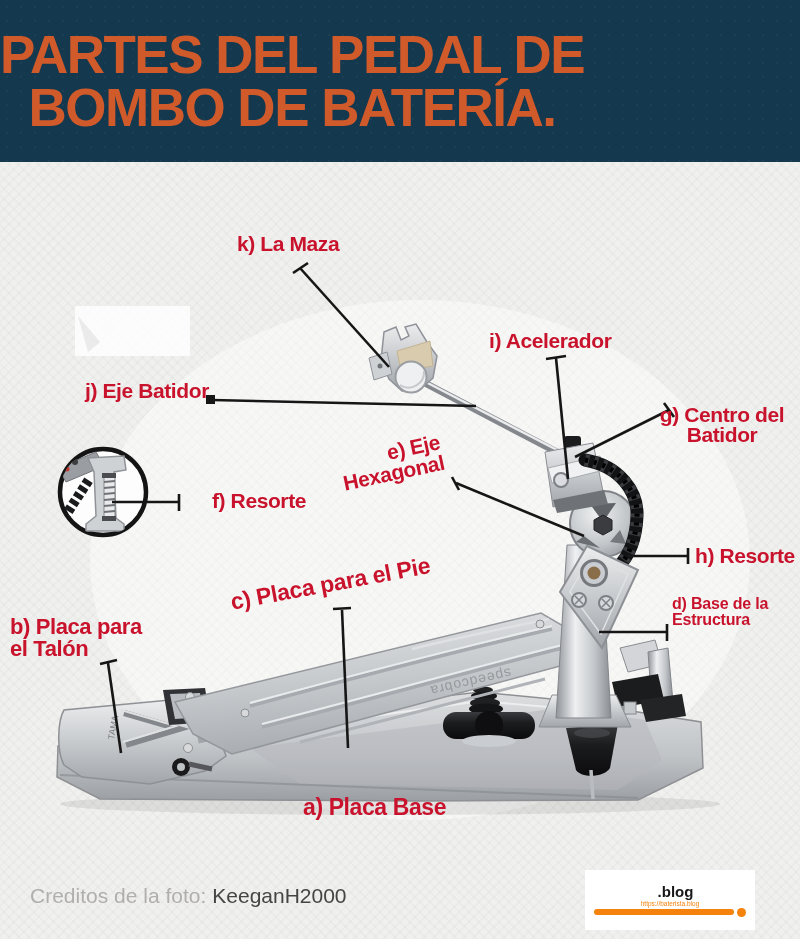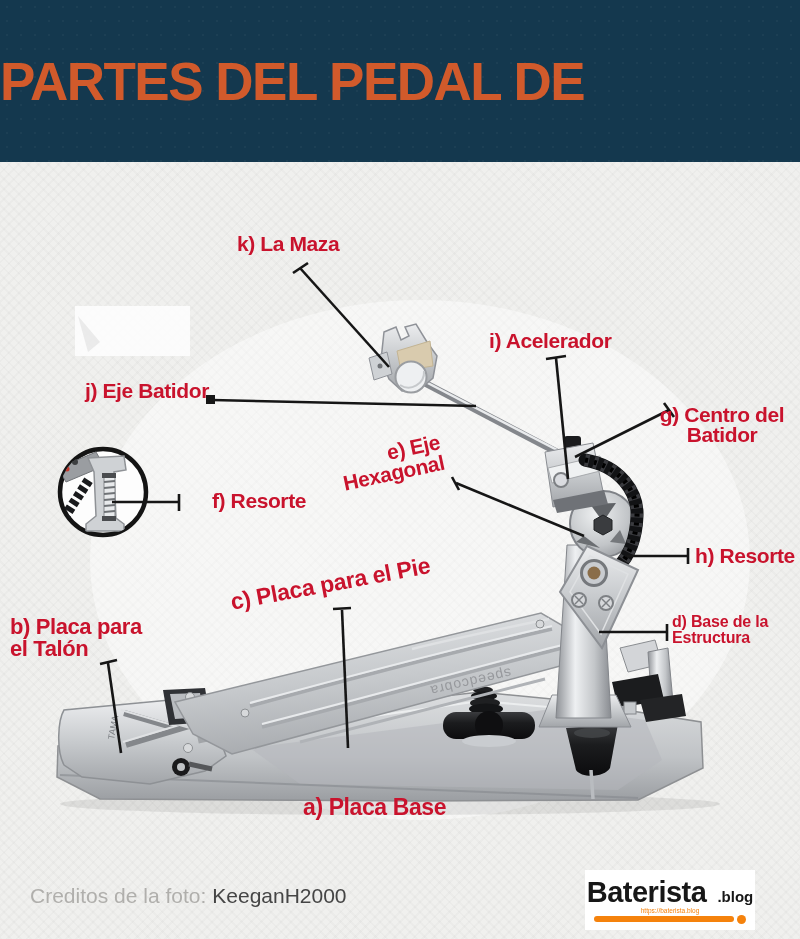--- a/index.html
+++ b/index.html
@@ -23,41 +23,41 @@
   .lbl-i{left:489px;top:330px;}
   .lbl-g{left:652px;top:372px;width:140px;text-align:center;line-height:20px;margin-top:33px;}
   .lbl-j{left:85px;top:380px;}
   .lbl-e{left:325px;top:443px;width:118px;text-align:right;line-height:21px;
          transform:rotate(-12deg);}
   .lbl-f{left:185px;top:490px;margin-left:27px;}
   .lbl-h{left:695px;top:545px;}
   .lbl-c{left:229px;top:592px;font-size:23px;transform:rotate(-10.5deg);
          transform-origin:left top;letter-spacing:-0.3px;}
   .lbl-b{left:10px;top:616px;width:168px;text-align:left;font-size:22px;line-height:22px;}
-  .lbl-d{left:672px;top:614px;font-size:16px;line-height:16px;letter-spacing:-0.2px;}
+  .lbl-d{left:672px;top:596px;font-size:16px;line-height:16px;letter-spacing:-0.2px;}
   .lbl-a{left:303px;top:797px;font-size:23px;}
   .credit{position:absolute;left:30px;top:884px;z-index:4;font-size:21px;color:#b0afac;}
   .credit b{color:#454545;font-weight:normal;margin-left:6px;}
   .logo{position:absolute;left:585px;top:870px;width:170px;height:60px;background:#ffffff;
     z-index:4;display:flex;flex-direction:column;align-items:center;justify-content:center;}
   .logo-line{display:flex;align-items:baseline;}
   .logo-main{font-size:29px;font-weight:bold;color:#171717;letter-spacing:-0.5px;line-height:30px;}
   .logo-suffix{font-size:15px;font-weight:bold;color:#171717;margin-left:11px;}
   .logo-url{font-size:6.5px;color:#f5820c;line-height:6px;margin-top:1px;z-index:5;}
   .stick-wrap{position:relative;width:152px;height:9px;margin-top:1px;}
   .stick{position:absolute;left:0;top:1px;width:140px;height:6px;background:#f5820c;border-radius:3px;}
   .stick-tip{position:absolute;right:0;top:0;width:9px;height:9px;background:#f5820c;border-radius:50%;}
 </style>
 </head>
 <body>
 
 <div class="texture"></div>
 
 <div class="header">
-  <h1 class="title"><span>PARTES DEL PEDAL DE</span><br></h1>
+  <h1 class="title"><span>PARTES DEL PEDAL DE</span><br><span>BOMBO DE BATERÍA.</span></h1>
 </div>
 
 <svg class="scene" width="800" height="939" viewBox="0 0 800 939">
   <defs>
     <linearGradient id="silverV" x1="0" y1="0" x2="0" y2="1">
       <stop offset="0" stop-color="#ecedef"></stop>
         <stop offset="0.5" stop-color="#c7cacd"></stop>
       <stop offset="1" stop-color="#a2a5a9"></stop>
     </linearGradient>
     <linearGradient id="postGrad" x1="0" y1="0" x2="1" y2="0">
@@ -283,21 +283,20 @@
 <div class="lbl lbl-h">h) Resorte</div>
 <div class="lbl lbl-c">c) Placa para el Pie</div>
 <div class="lbl lbl-b"><span>b) Placa para</span><br><span>el Talón</span></div>
 <div class="lbl lbl-d"><span>d) Base de la</span><br><span>Estructura</span></div>
 <div class="lbl lbl-a">a) Placa Base</div>
 
 <div class="credit"><span>Creditos de la foto:</span><b>KeeganH2000</b></div>
 
 <div class="logo">
   <div class="logo-line">
-    <span class="logo-main">Baterista</span>
     <span class="logo-suffix">.blog</span>
   </div>
   <div class="logo-url">https://baterista.blog</div>
   <div class="stick-wrap">
     <div class="stick"></div>
     <div class="stick-tip"></div>
   </div>
 </div>
 
 </body></html>

